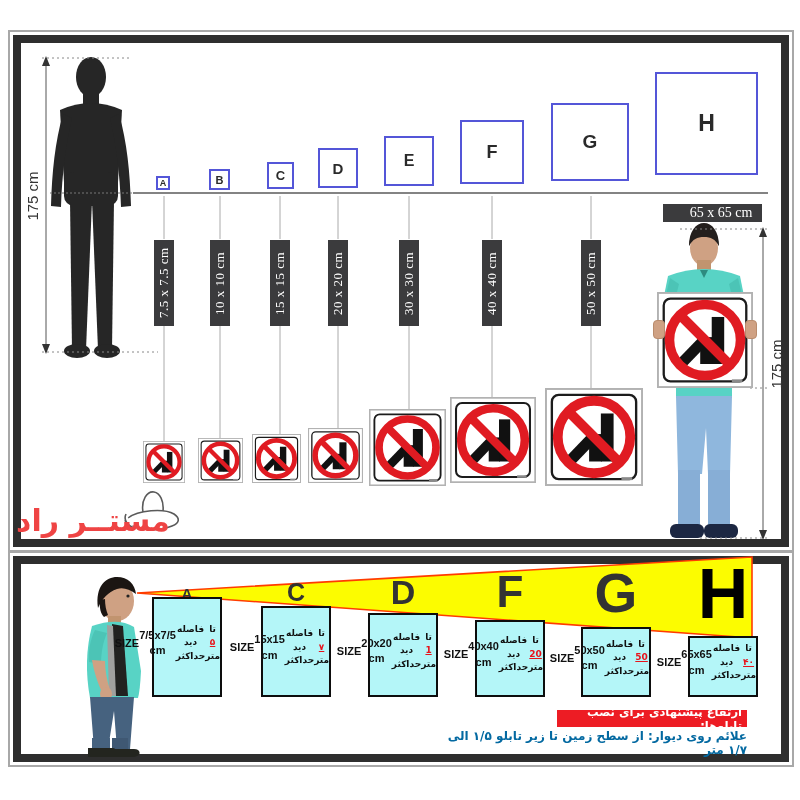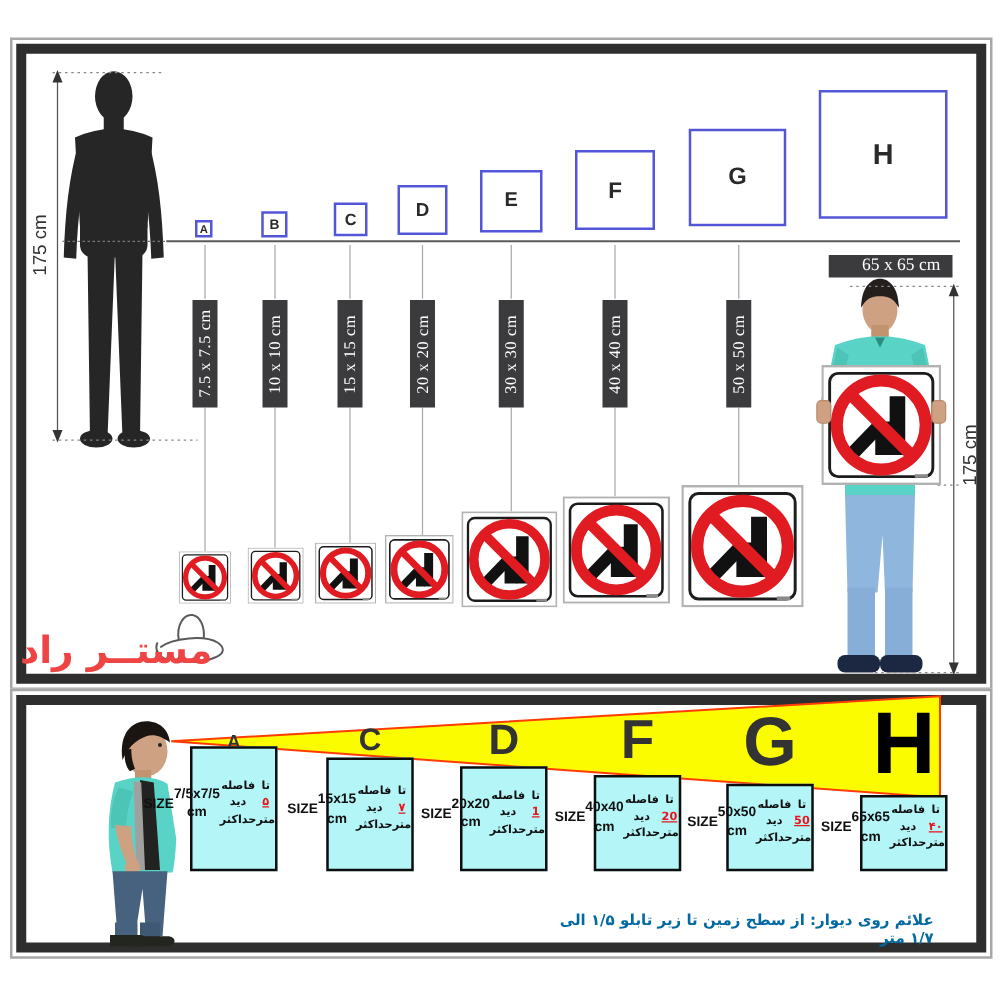--- a/index.html
+++ b/index.html
@@ -254,15 +254,16 @@
     <div class="fa">فاصله دید حداکثر</div>
     <div class="fa"><span>تا</span> <span class="num">50</span> <span>متر</span></div>
   </div>
   <div class="abs cpanel" style="left:688px;top:636px;width:70px;height:61px;">
     <div class="t1">SIZE</div>
     <div class="t2">65x65 cm</div>
     <div class="fa">فاصله دید حداکثر</div>
     <div class="fa"><span>تا</span> <span class="num">۴۰</span> <span>متر</span></div>
   </div>
 
+  <div class="abs redbar" style="left:557px;top:710px;width:190px;height:17px;">ارتفاع پیشنهادی برای نصب تابلوها:</div>
   <div class="abs note" style="left:430px;top:729px;width:317px;height:18px;">علائم روی دیوار: از سطح زمین تا زیر تابلو ۱/۵ الی ۱/۷ متر</div>
 
 </div>
 
 </body></html>

